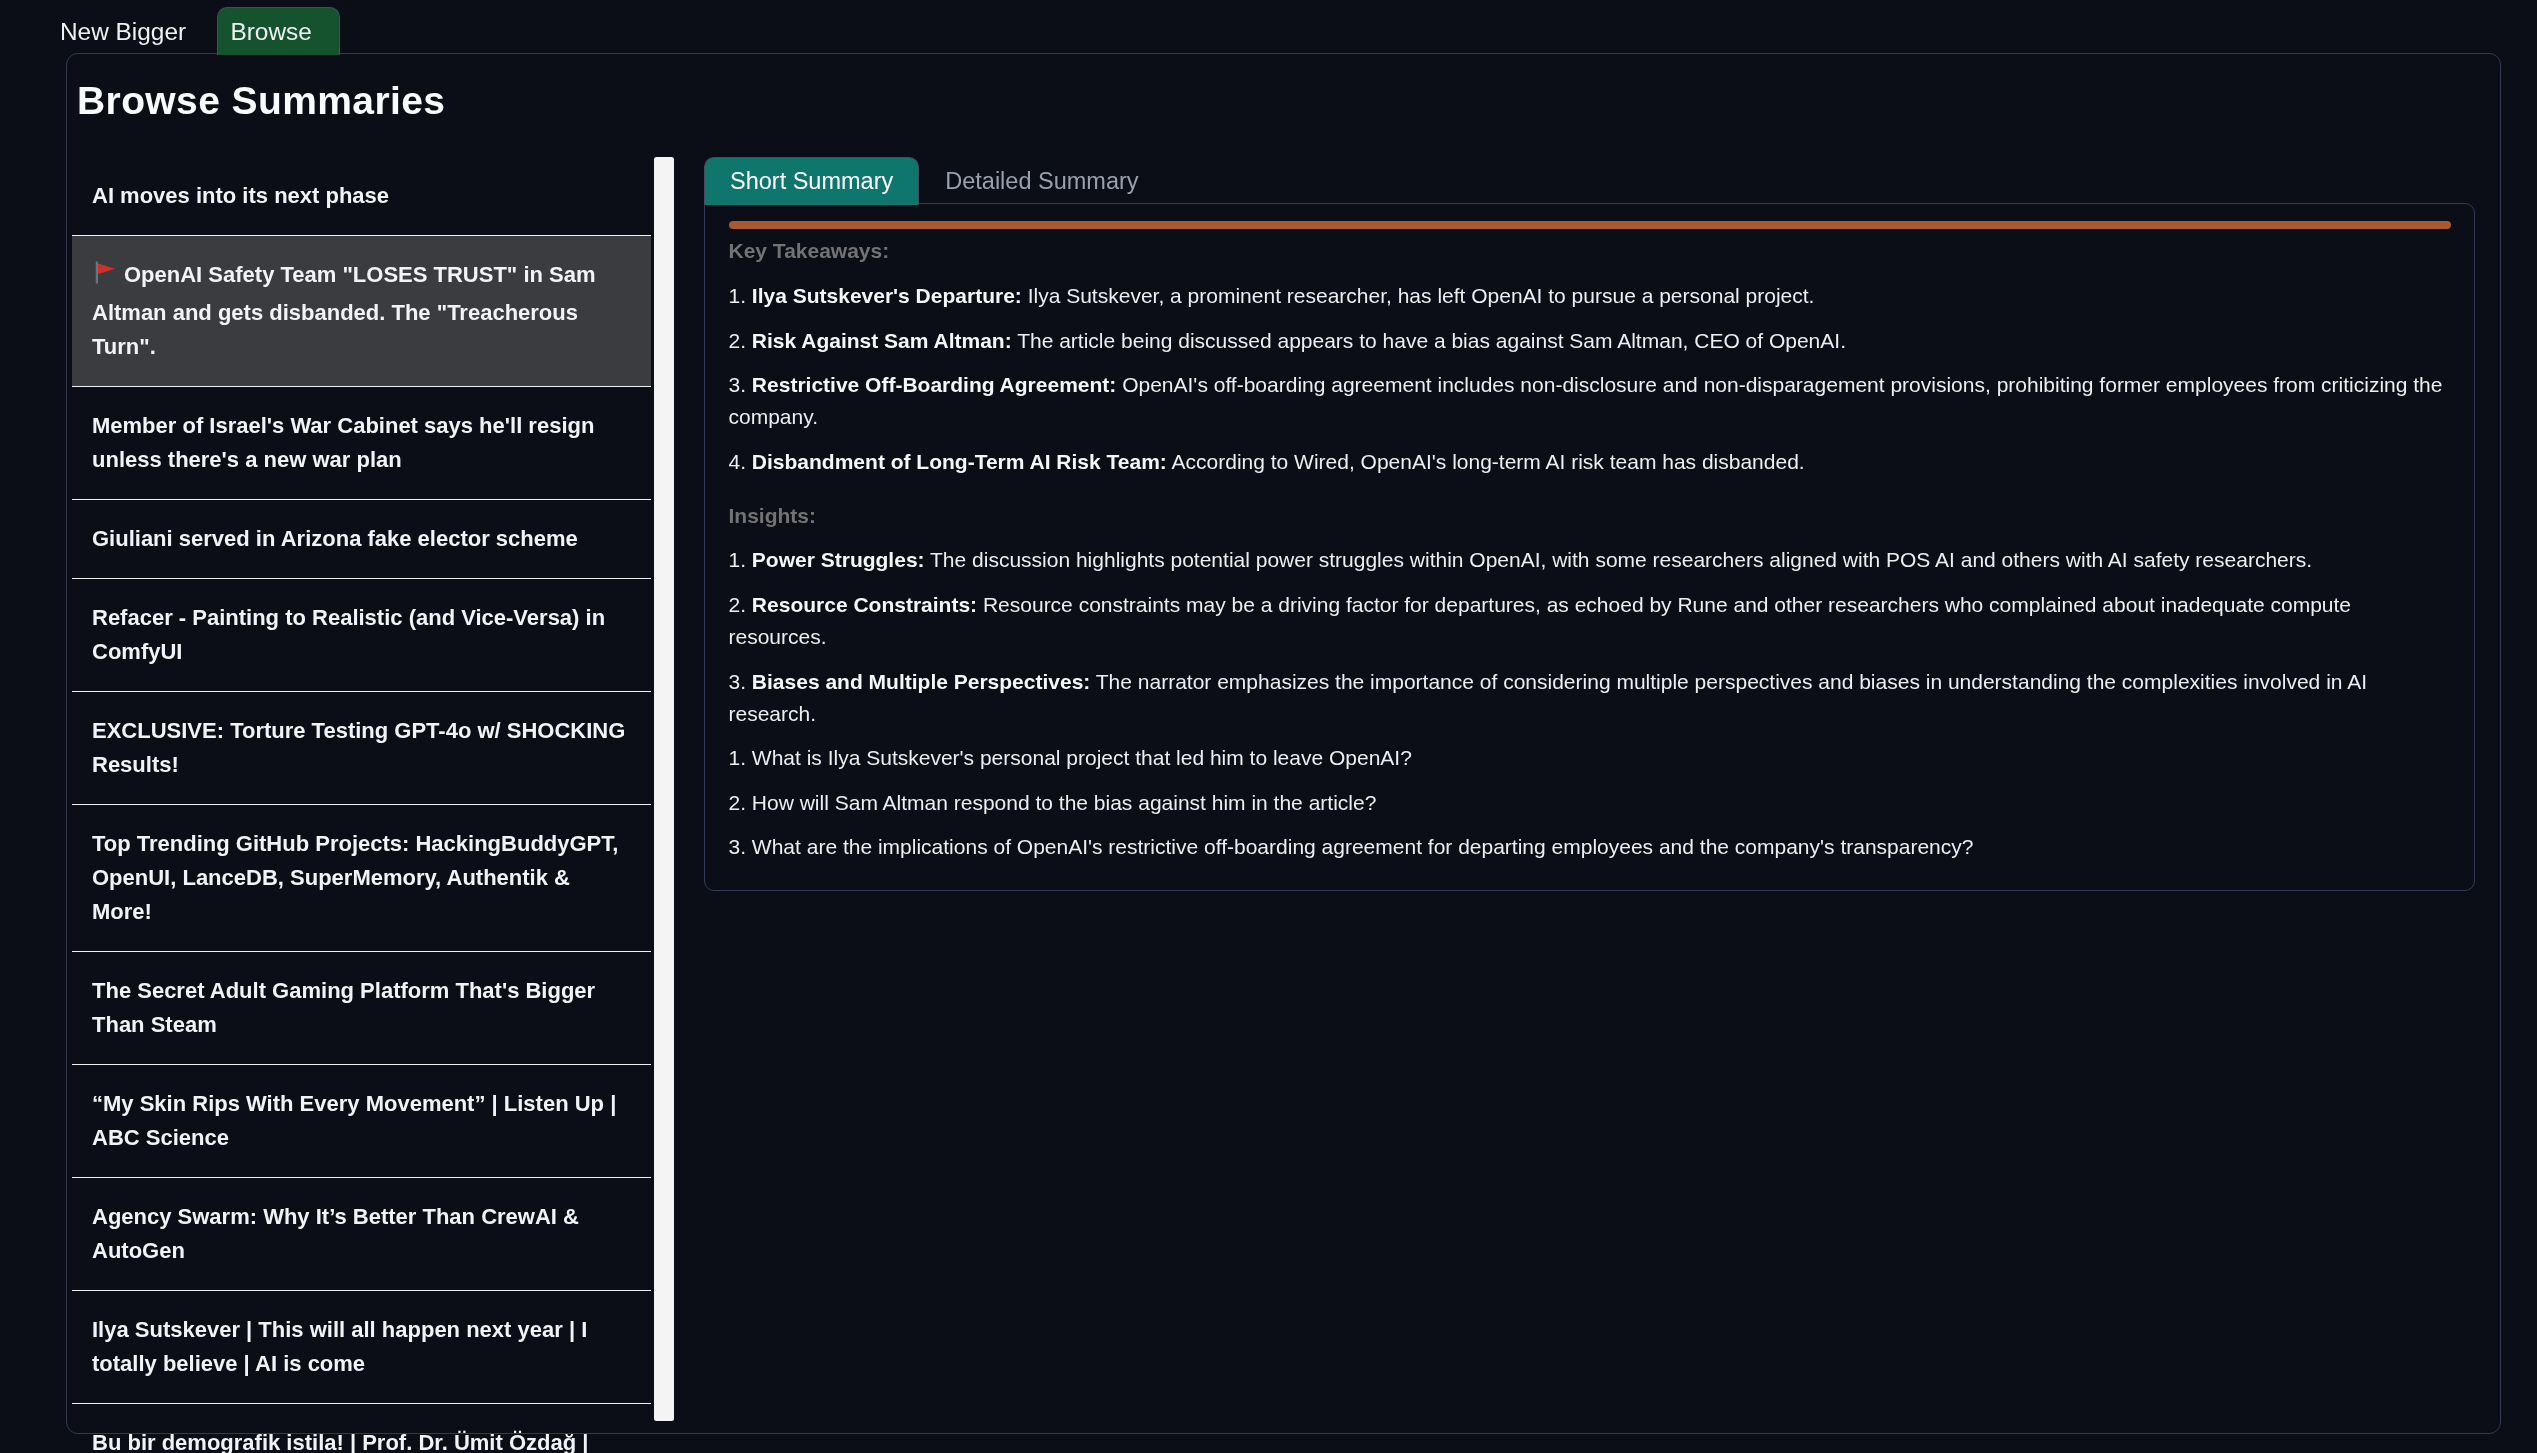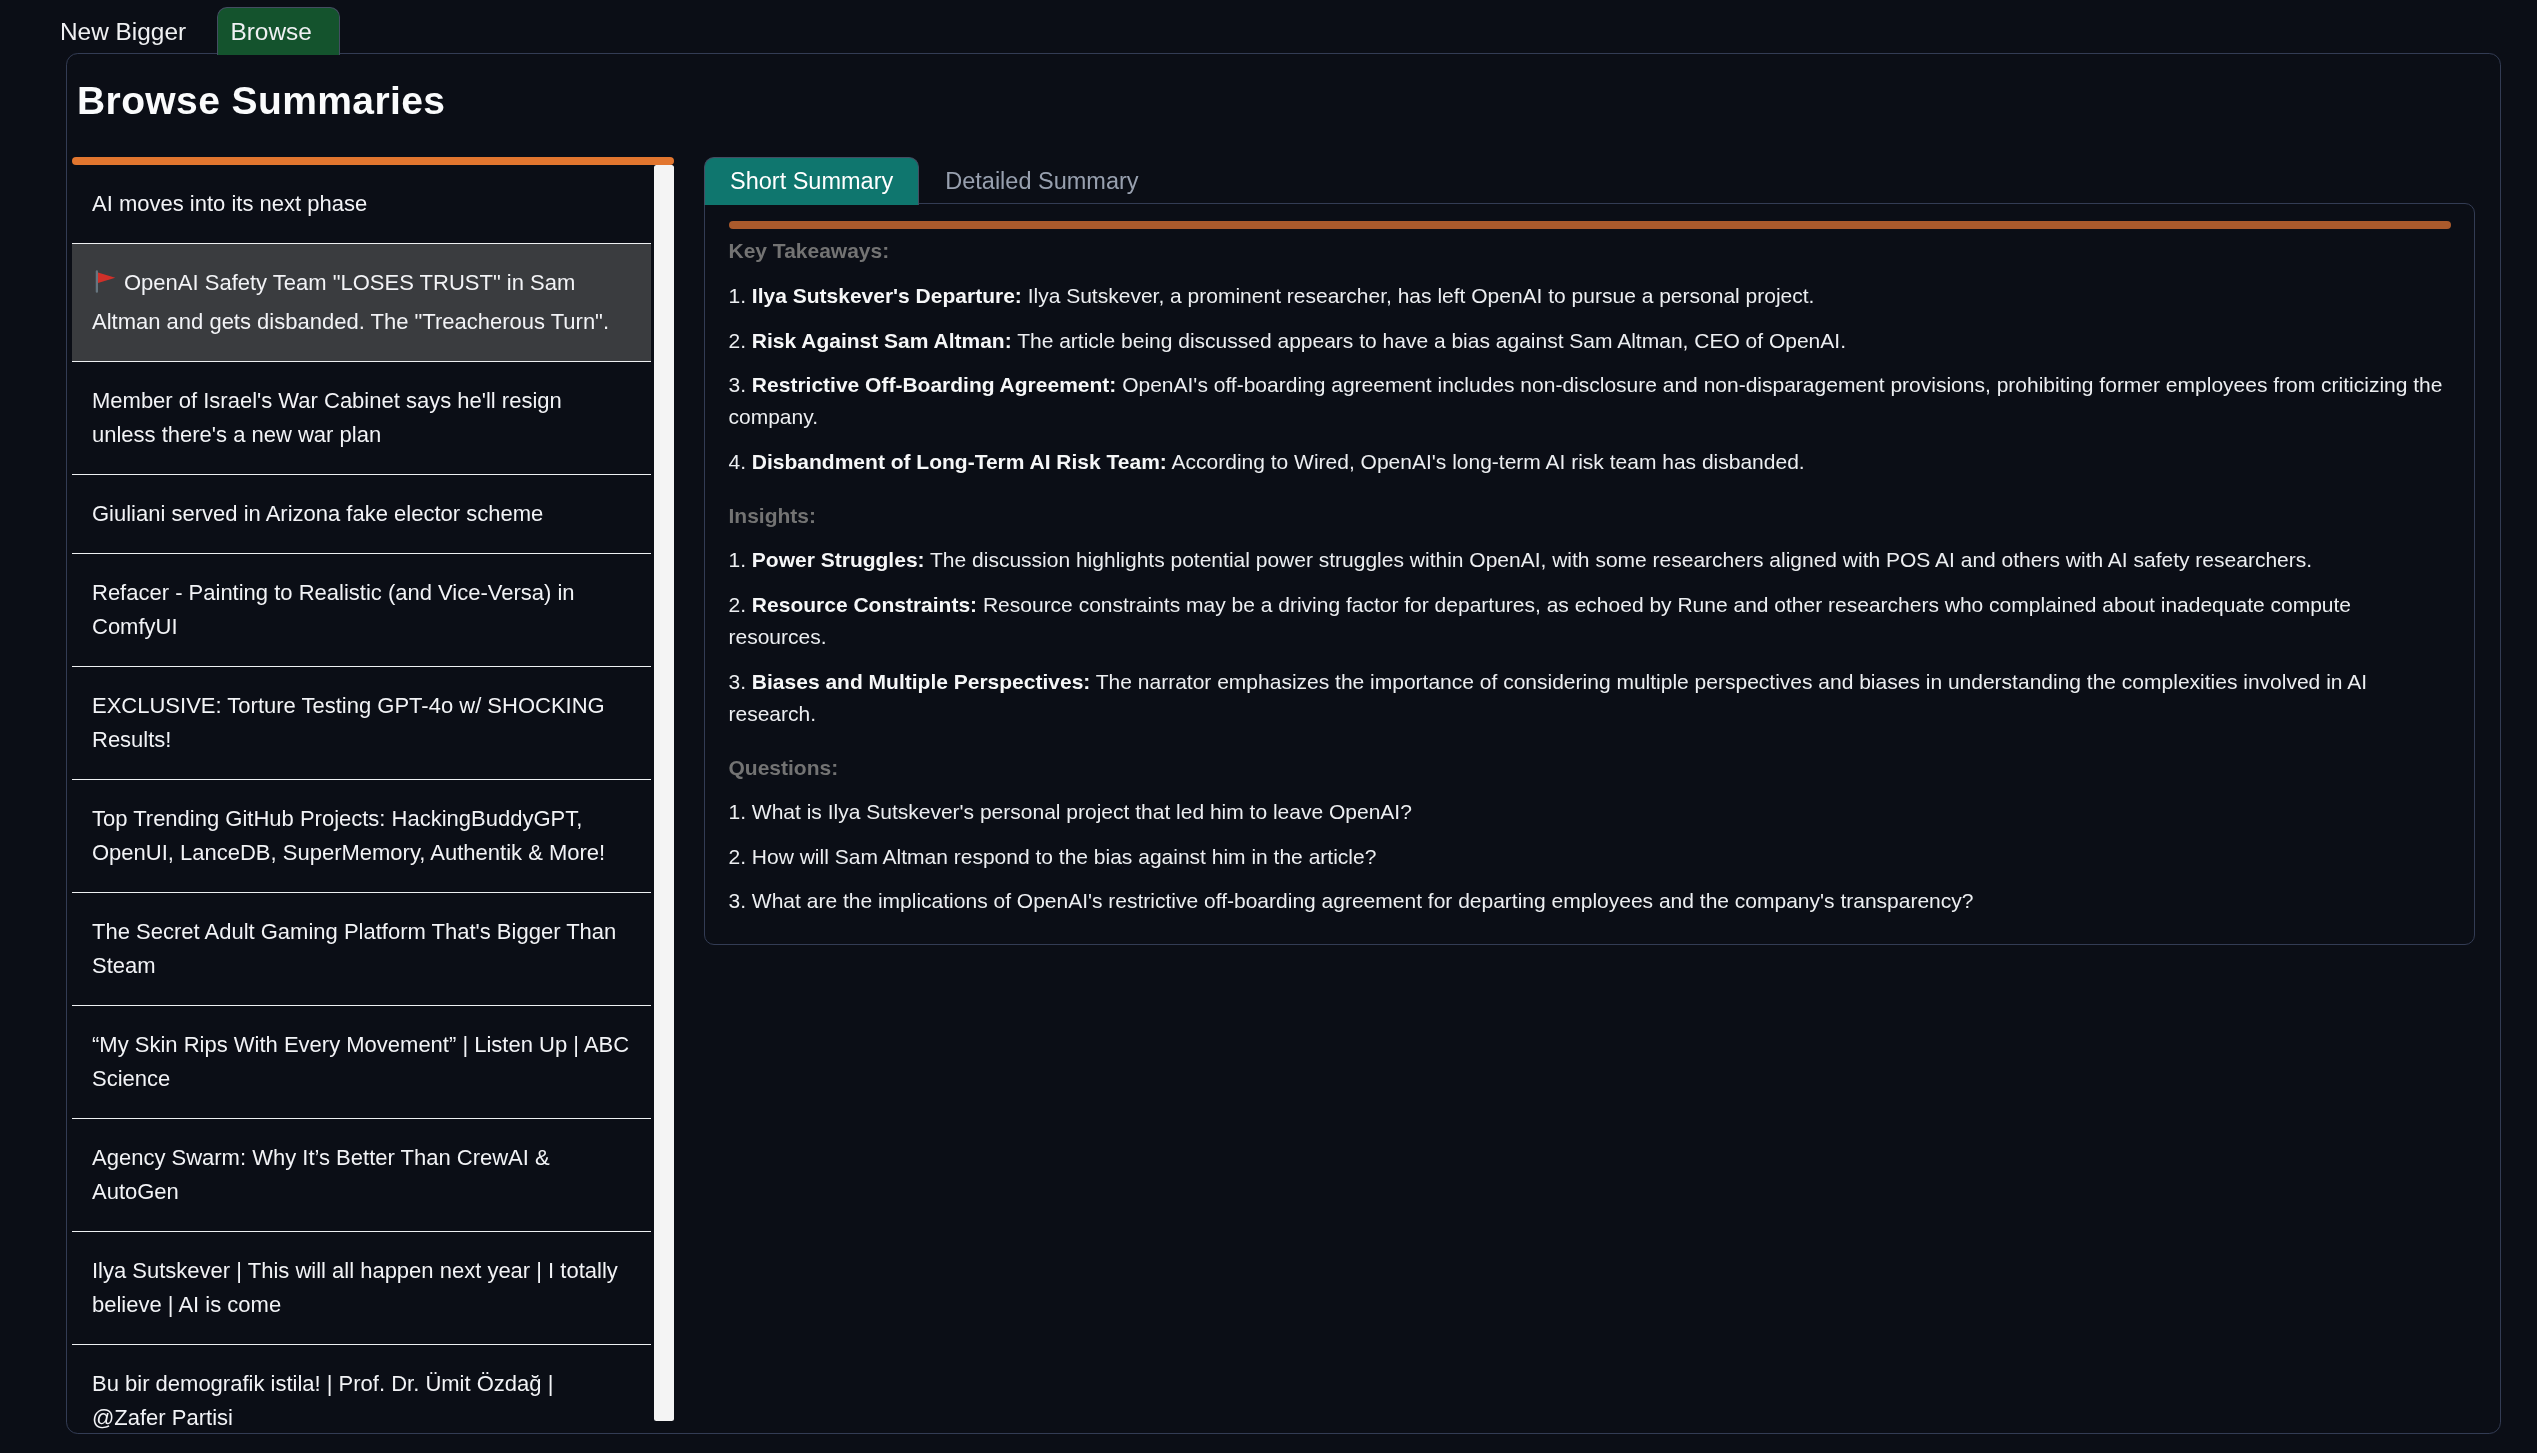--- a/index.html
+++ b/index.html
@@ -18,21 +18,21 @@
   .top-tab.active{background:#14532d;border-color:#444d62;padding-left:12px;}
   
   .container{
     position:absolute;left:30px;top:53px;right:37px;bottom:20px;
     border:1.7px solid #333c54;border-radius:11.8px;box-sizing:border-box;
     padding:25px 25px 0 5px;display:flex;flex-direction:column;margin-left:36px;
   }
   .title{font-size:39px;font-weight:700;margin:0 0 34px 5px;letter-spacing:0.4px;color:#fafbfc;}
   .columns{display:flex;gap:30px;flex:1;min-height:0;align-items:stretch;}
   
-  .sidebar{flex:0 0 602px;width:602px;display:flex;flex-direction:column;min-height:0;}
+  .sidebar{flex:0 0 602px;width:602px;display:flex;flex-direction:row;min-height:0;font-weight:bold;}
   .sidebar-topbar{height:8.4px;border-radius:5px;flex:0 0 auto;}
   .sidebar-body{flex:1;display:flex;min-height:0;padding-bottom:11.8px;}
   .list{flex:1;min-width:0;}
   .list-item{
     padding:22px 20px;font-size:22px;line-height:34px;color:#f2f3f6;
     border-bottom:1.7px solid #eef0f2;cursor:pointer;
   }
   .list-item.selected{background:#3a3c3f;}
   .flag{display:inline-block;margin-right:5px;vertical-align:-4.2px;}
   .scrollbar{flex:0 0 20px;background:#f4f4f4;border-radius:2.5px;margin-left:3.4px;}
@@ -103,21 +103,20 @@
           <div id="summary-sections">
               <div class="section-heading first">Key Takeaways:</div>
               <p class="point"><span>1. </span><b>Ilya Sutskever's Departure:</b> <span>Ilya Sutskever, a prominent researcher, has left OpenAI to pursue a personal project.</span></p>
               <p class="point"><span>2. </span><b>Risk Against Sam Altman:</b> <span>The article being discussed appears to have a bias against Sam Altman, CEO of OpenAI.</span></p>
               <p class="point"><span>3. </span><b>Restrictive Off-Boarding Agreement:</b> <span>OpenAI's off-boarding agreement includes non-disclosure and non-disparagement provisions, prohibiting former employees from criticizing the company.</span></p>
               <p class="point"><span>4. </span><b>Disbandment of Long-Term AI Risk Team:</b> <span>According to Wired, OpenAI's long-term AI risk team has disbanded.</span></p>
               <div class="section-heading">Insights:</div>
               <p class="point"><span>1. </span><b>Power Struggles:</b> <span>The discussion highlights potential power struggles within OpenAI, with some researchers aligned with POS AI and others with AI safety researchers.</span></p>
               <p class="point"><span>2. </span><b>Resource Constraints:</b> <span>Resource constraints may be a driving factor for departures, as echoed by Rune and other researchers who complained about inadequate compute resources.</span></p>
               <p class="point"><span>3. </span><b>Biases and Multiple Perspectives:</b> <span>The narrator emphasizes the importance of considering multiple perspectives and biases in understanding the complexities involved in AI research.</span></p>
-              <div class="section-heading">Questions:</div>
               <p class="point"><span>1. </span><span>What is Ilya Sutskever's personal project that led him to leave OpenAI?</span></p>
               <p class="point"><span>2. </span><span>How will Sam Altman respond to the bias against him in the article?</span></p>
               <p class="point"><span>3. </span><span>What are the implications of OpenAI's restrictive off-boarding agreement for departing employees and the company's transparency?</span></p>
             </div>
         </div>
       </div>
 
     </div>
   </div>
 </div>

